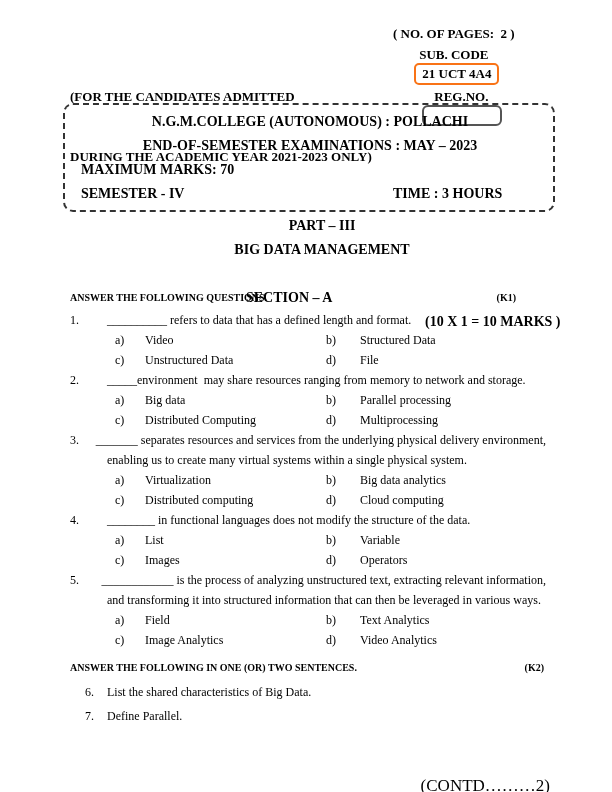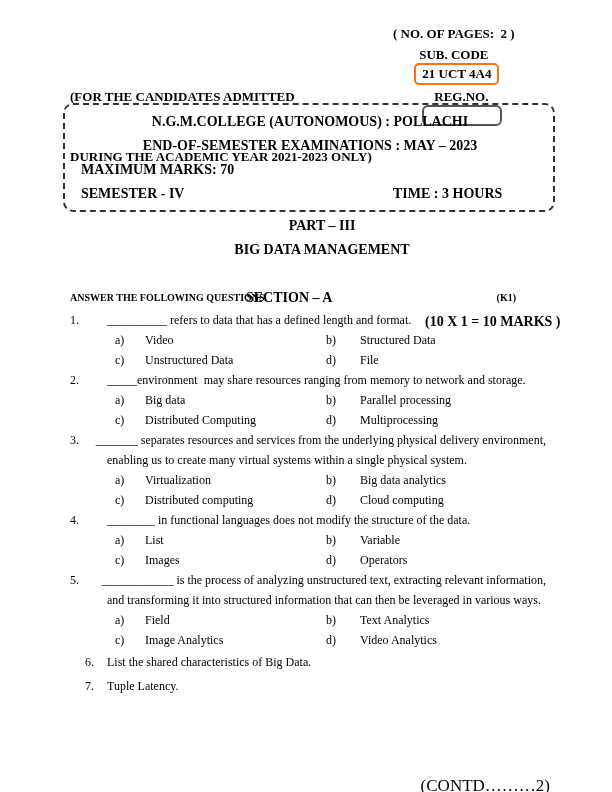--- a/index.html
+++ b/index.html
@@ -271,28 +271,32 @@
           <span class="opt-letter">c)</span>
           <span class="opt-text">Image Analytics</span>
         </span>
         <span class="opt-second">
           <span class="opt-letter">d)</span>
           <span class="opt-text">Video Analytics</span>
         </span>
       </div>
     </div>
 
+    <div class="instr-row instr2">
+      <span>ANSWER THE FOLLOWING IN ONE (OR) TWO SENTENCES.</span>
+      <span class="k-label k2">(K2)</span>
+    </div>
 
     <div class="short-q">
       <span class="q-num">6.</span>
       <span class="short-text">List the shared characteristics of Big Data.</span>
     </div>
     <div class="short-q">
       <span class="q-num">7.</span>
-      <span class="short-text">Tuple Latency.</span>
+      <span class="short-text">Define Parallel.</span>
     </div>
 
   </div>
 
   <div class="footer">
     <span class="ethical-badge">ETHICAL PAPER</span>
     <span class="contd">(CONTD………2)</span>
   </div>
 
 </div>

